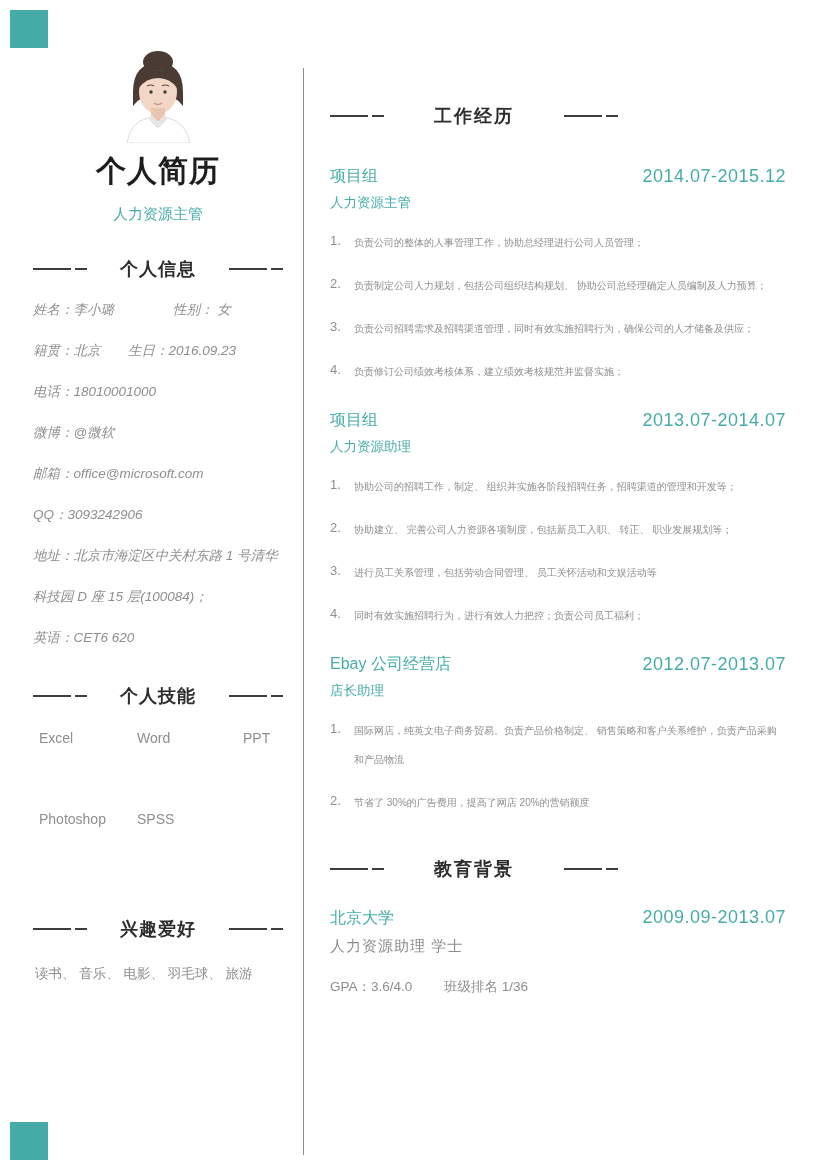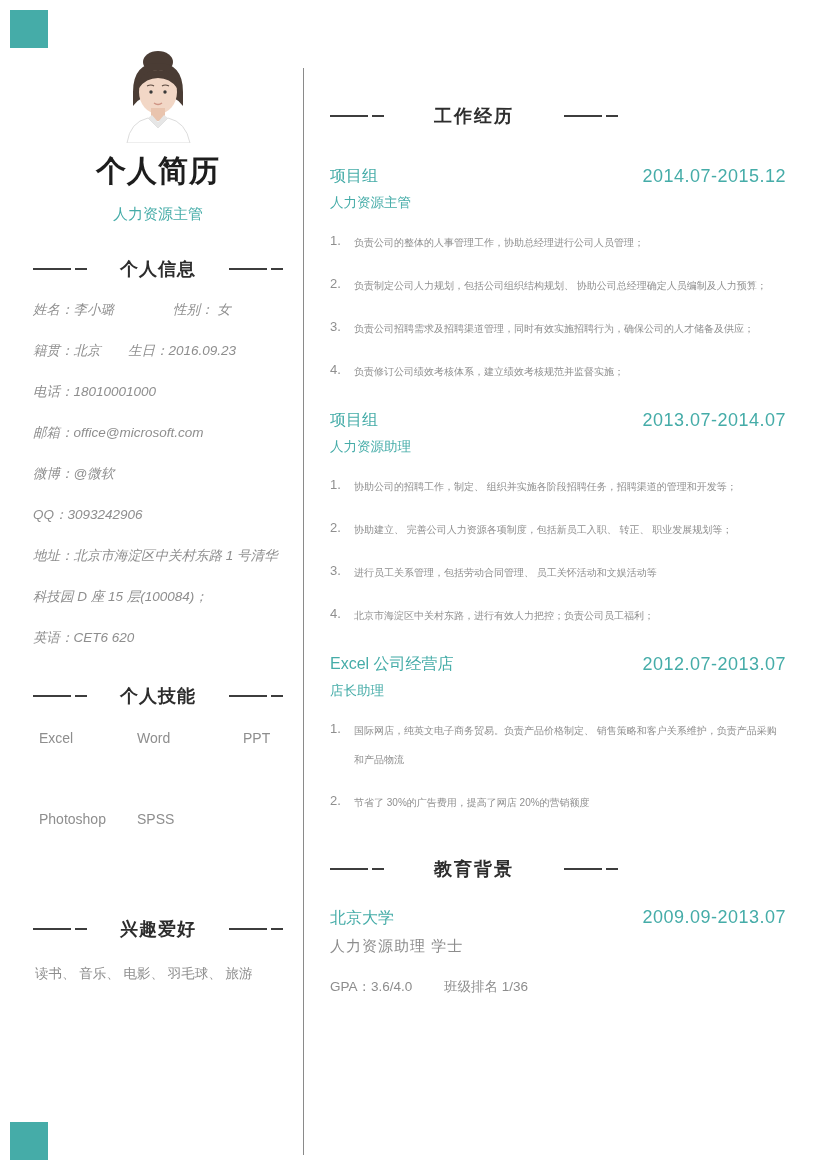--- a/index.html
+++ b/index.html
@@ -117,24 +117,24 @@
         <span class="cell">性别： 女</span>
       </div>
       <div class="info-row">
         <span class="cell w95">籍贯：北京</span>
         <span class="cell">生日：2016.09.23</span>
       </div>
       <div class="info-row">
         <span class="cell wrap">电话：18010001000</span>
       </div>
       <div class="info-row">
+        <span class="cell wrap">微博：@微软</span>
+      </div>
+      <div class="info-row">
         <span class="cell wrap">邮箱：office@microsoft.com</span>
-      </div>
-      <div class="info-row">
-        <span class="cell wrap">微博：@微软</span>
       </div>
       <div class="info-row">
         <span class="cell wrap">QQ：3093242906</span>
       </div>
       <div class="info-row">
         <span class="cell wrap">地址：北京市海淀区中关村东路 1 号清华科技园 D 座 15 层(100084)；</span>
       </div>
       <div class="info-row">
         <span class="cell wrap">英语：CET6 620</span>
       </div>
@@ -205,27 +205,27 @@
     <section class="job">
       <div class="job-head">
         <span class="company">项目组</span>
         <span class="period">2013.07-2014.07</span>
       </div>
       <div class="role">人力资源助理</div>
       <ol class="bullets">
         <li>协助公司的招聘工作，制定、 组织并实施各阶段招聘任务，招聘渠道的管理和开发等；</li>
         <li>协助建立、 完善公司人力资源各项制度，包括新员工入职、 转正、 职业发展规划等；</li>
         <li>进行员工关系管理，包括劳动合同管理、 员工关怀活动和文娱活动等</li>
-        <li>北京市海淀区中关村东路，进行有效人力把控；负责公司员工福利；</li>
+        <li>同时有效实施招聘行为，进行有效人力把控；负责公司员工福利；</li>
       </ol>
     </section>
 
     <section class="job">
       <div class="job-head">
-        <span class="company">Excel 公司经营店</span>
+        <span class="company">Ebay 公司经营店</span>
         <span class="period">2012.07-2013.07</span>
       </div>
       <div class="role">店长助理</div>
       <ol class="bullets">
         <li>国际网店，纯英文电子商务贸易。负责产品价格制定、 销售策略和客户关系维护，负责产品采购和产品物流</li>
         <li>节省了 30%的广告费用，提高了网店 20%的营销额度</li>
       </ol>
     </section>
 
     <div class="sec-head-r edu-head">

